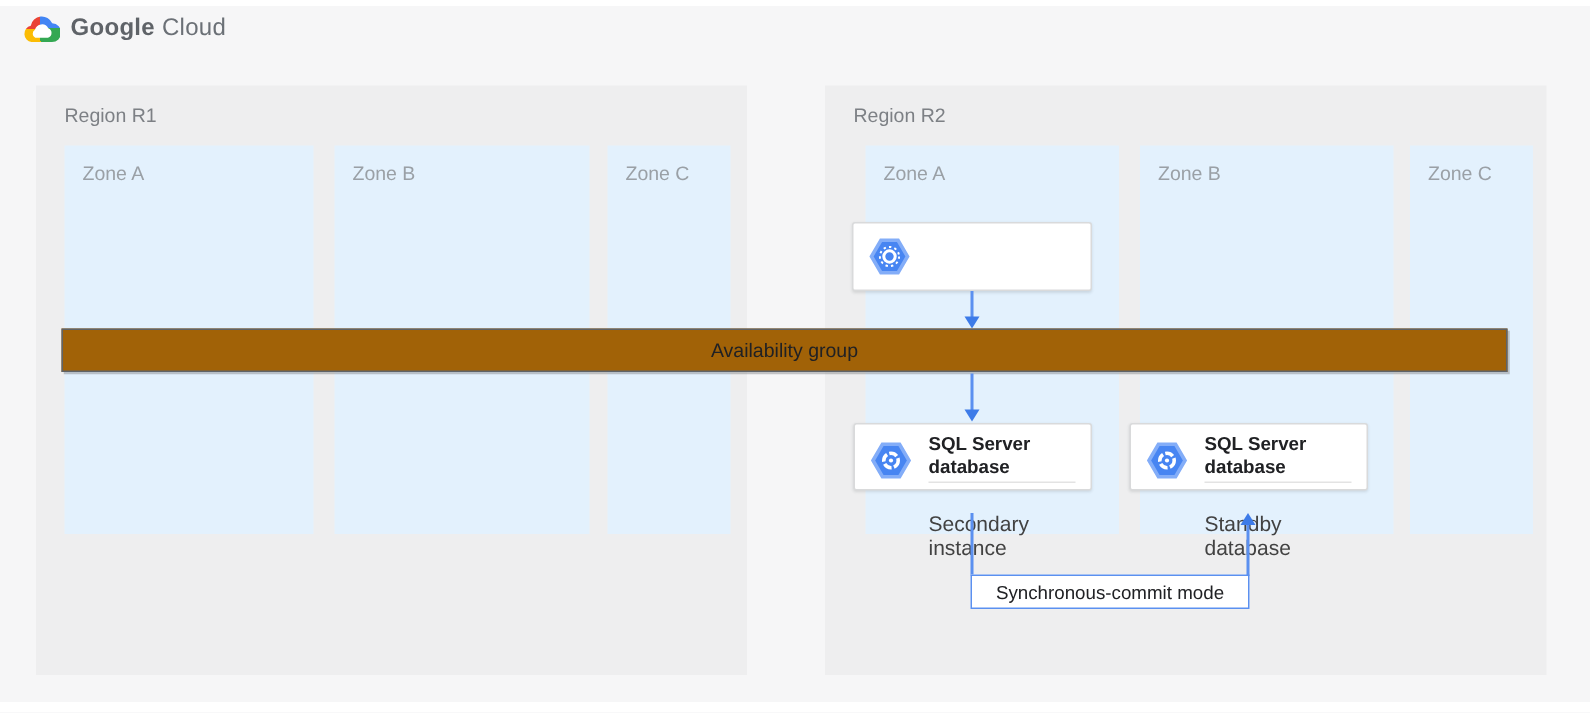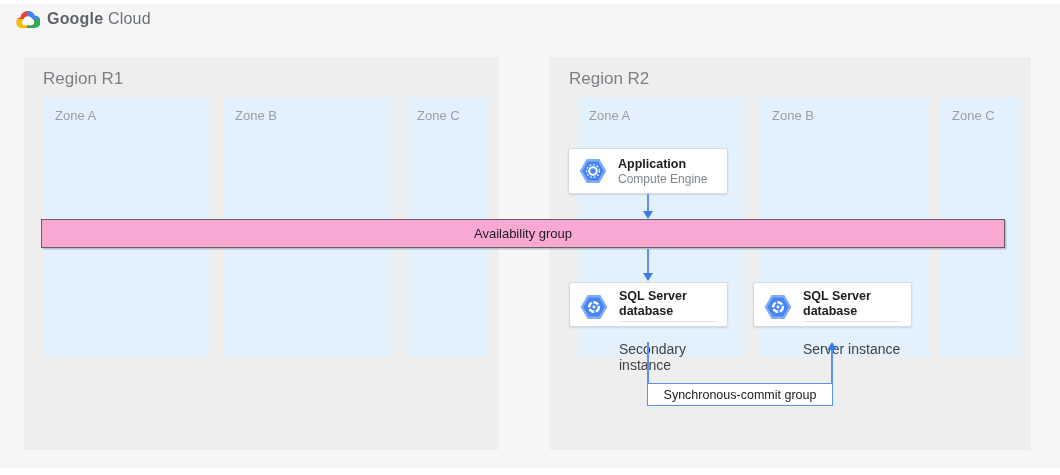--- a/index.html
+++ b/index.html
@@ -28,21 +28,21 @@
     clip-path: path('M9.5,16.2 A3,3 0 0 1 9.3,10.9 A4.8,4.8 0 0 1 18.2,9.8 A3.4,3.4 0 0 1 18,16.2 Z');
   }
   .logo-text { font-size:16px; color:#5f6368; letter-spacing:.2px; }
   .logo-text .primary { font-weight:700; font-size:16px; color:#5f6368; }
   .logo-text .secondary { font-weight:400; color:#6b7076; }
 
   
   .region { position:absolute; top:57px; height:393px; background:#eeeeef; }
   .region.r1 { left:24px; width:474px; }
   .region.r2 { left:550px; width:481px; }
-  .region-label { position:absolute; left:19px; top:12px; font-size:17px; color:#7d8085; }
+  .region-label { position:absolute; left:19px; top:12px; font-size:13px; color:#7d8085; }
   .zone { position:absolute; top:40px; height:259px; background:#e3f1fd; }
   .zone-label { padding:11px 0 0 12px; font-size:13px; color:#9aa0a6; }
   .r1 .zone.a { left:19px;  width:166px; }
   .r1 .zone.b { left:199px; width:170px; }
   .r1 .zone.c { left:381px; width:82px; }
   .r2 .zone.a { left:27px;  width:169px; }
   .r2 .zone.b { left:210px; width:169px; }
   .r2 .zone.c { left:390px; width:82px; }
 
   
@@ -65,21 +65,21 @@
   .sql-card .title {
     position:absolute; left:49px; top:6px; width:84px;
     font-size:12.5px; font-weight:700; color:#202124; line-height:14.5px;
   }
   .sql-card .divider { position:absolute; left:49px; right:10px; top:38px; height:1px; background:#e3e3e3; }
   .sql-card .instance { position:absolute; left:49px; top:58px; font-size:14px; color:#424242; }
 
   
   .avail-bar {
     position:absolute; left:41px; top:219px; width:964px; height:29px;
-    background:#f9a8d4; border:1.5px solid #5f6368;
+    background:#a16207; border:1.5px solid #5f6368;
     box-shadow:1.5px 1.5px 0 rgba(128,131,134,.45);
     display:flex; align-items:center; justify-content:center;
     font-size:13px; color:#202124;
   }
 
   
   .vline { position:absolute; width:2px; background:#5b90f0; }
   .arrowhead { position:absolute; width:0; height:0; }
   .arrowhead.down { border-left:5px solid transparent; border-right:5px solid transparent; border-top:8px solid #3d7be8; }
   .arrowhead.up   { border-left:5px solid transparent; border-right:5px solid transparent; border-bottom:8px solid #3d7be8; }
@@ -135,24 +135,20 @@
 </div>
 
 <div class="card app-card">
   <div class="hexwrap">
     <svg viewBox="0 0 28 28" width="28" height="28">
       <polygon points="2,14 8.3,3.2 19.7,3.2 26,14 19.7,24.8 8.3,24.8" fill="#4785f2" stroke="#83adf8" stroke-width="2.4"></polygon>
       <circle cx="14" cy="14" r="3.8" fill="none" stroke="#ffffff" stroke-width="2"></circle>
       <circle cx="14" cy="14" r="6.4" fill="none" stroke="#ffffff" stroke-width="1.3" stroke-dasharray="1.6 2.1"></circle>
     </svg>
   </div>
-  <div class="txt">
-    <div class="title">Application</div>
-    <div class="subtitle">Compute Engine</div>
-  </div>
 </div>
 
 <div class="vline" style="left:647px; top:194px; height:19px;"></div>
 <div class="arrowhead down" style="left:643px; top:211px;"></div>
 
 <div class="avail-bar">
   <span>Availability group</span>
 </div>
 
 <div class="vline" style="left:647px; top:249px; height:25px;"></div>
@@ -174,21 +170,21 @@
 <div class="card sql-card standby">
   <div class="hexwrap">
     <svg viewBox="0 0 28 28" width="28" height="28">
       <polygon points="2,14 8.3,3.2 19.7,3.2 26,14 19.7,24.8 8.3,24.8" fill="#4785f2" stroke="#83adf8" stroke-width="2.4"></polygon>
       <circle cx="14" cy="14" r="4.8" fill="none" stroke="#ffffff" stroke-width="2.4" stroke-dasharray="5.5 1.6"></circle>
       <circle cx="14" cy="14" r="1.4" fill="#ffffff"></circle>
     </svg>
   </div>
   <div class="title">SQL Server database</div>
   <div class="divider"></div>
-  <div class="instance">Server instance</div>
+  <div class="instance">Standby database</div>
 </div>
 
 <div class="vline" style="left:647px; top:342px; height:42px;"></div>
 <div class="syn-box">
-  <span>Synchronous-commit group</span>
+  <span>Synchronous-commit mode</span>
 </div>
 <div class="vline" style="left:831px; top:349px; height:35px;"></div>
 <div class="arrowhead up" style="left:827px; top:342px;"></div>
 
 </body></html>

